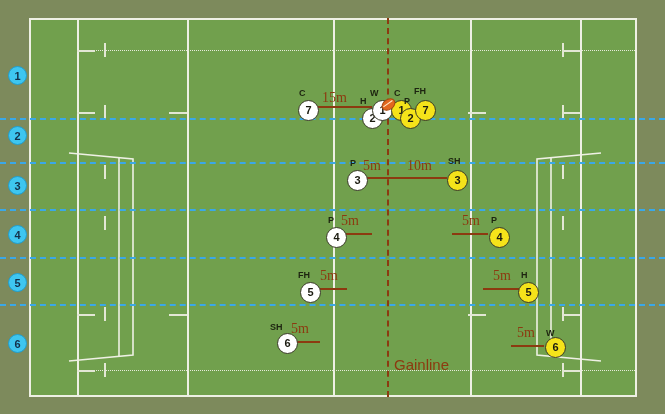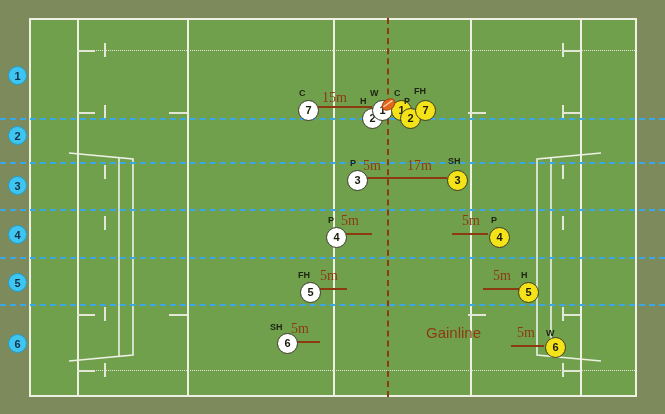--- a/index.html
+++ b/index.html
@@ -220,29 +220,29 @@
   <div class="rowline" style="top:304px;"></div>
 
   <div class="rowbadge" style="left:8px;  top:66px;">1</div>
   <div class="rowbadge" style="left:8px;  top:126px;">2</div>
   <div class="rowbadge" style="left:8px;  top:176px;">3</div>
   <div class="rowbadge" style="left:8px;  top:225px;">4</div>
   <div class="rowbadge" style="left:8px;  top:273px;">5</div>
   <div class="rowbadge" style="left:8px;  top:334px;">6</div>
 
   <div id="gainline" style="left:387px;"></div>
-  <div id="gainline-label" style="left:394px; top:324px;margin-left:32px;">Gainline</div>
+  <div id="gainline-label" style="left:394px; top:356px;">Gainline</div>
 
   <div class="measure-text" style="left:322px; top:90px;">15m</div>
   <div class="measure-bar" style="left:312px; top:106px; width:60px;"></div>
 
   <div class="measure-text" style="left:363px; top:158px;">5m</div>
   <div class="measure-bar" style="left:358px; top:177px; width:32px;"></div>
 
-  <div class="measure-text" style="left:407px; top:158px;">17m</div>
+  <div class="measure-text" style="left:407px; top:158px;">10m</div>
   <div class="measure-bar" style="left:389px; top:177px; width:58px;"></div>
 
   <div class="measure-text" style="left:341px; top:213px;">5m</div>
   <div class="measure-bar" style="left:337px; top:233px; width:35px;"></div>
 
   <div class="measure-text" style="left:462px; top:213px;">5m</div>
   <div class="measure-bar" style="left:452px; top:233px; width:36px;"></div>
 
   <div class="measure-text" style="left:320px; top:268px;">5m</div>
   <div class="measure-bar" style="left:311px; top:288px; width:36px;"></div>

